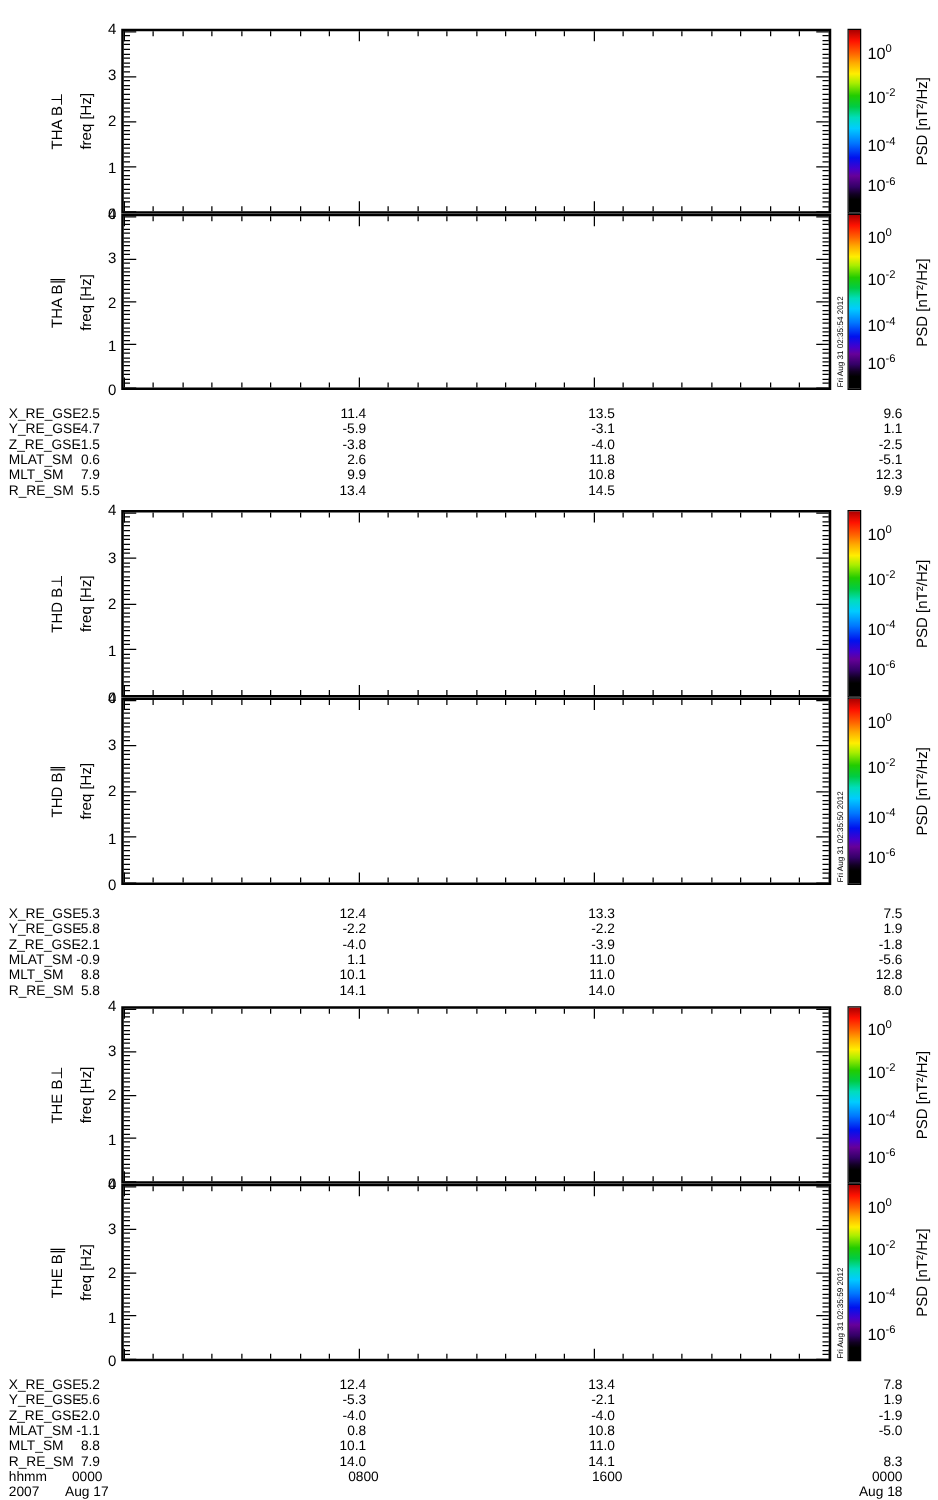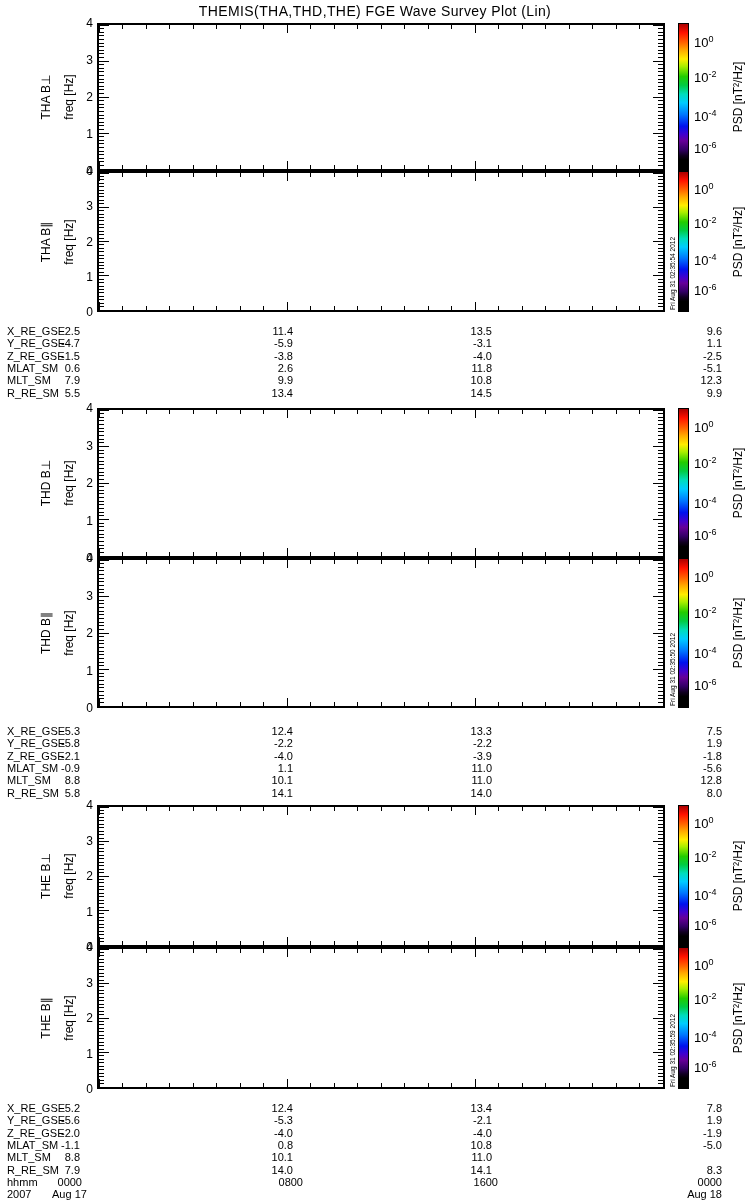--- a/index.html
+++ b/index.html
@@ -25,21 +25,20 @@
   .eph-val{width:60px;text-align:right;}
   .stamp{
     position:absolute;font-size:6.5px;line-height:7px;white-space:nowrap;
     transform-origin:0 0;transform:rotate(-90deg);
   }
 </style>
 </head>
 <body>
 
 <div id="plot-root">
-  <div class="title">THEMIS(THA,THD,THE) FGE Wave Survey Plot (Lin)</div>
 
 <div class="panel" style="left: 97px; top: 23px; width: 568px; height: 148px;">
       <div class="tick" style="left: 0px; top: 143.5px; width: 10px; height: 1px;"></div>
       <div class="tick" style="left: 554px; top: 143.5px; width: 10px; height: 1px;"></div>
       <div class="tick" style="left: 0px; top: 139.9px; width: 5px; height: 1px;"></div>
       <div class="tick" style="left: 559px; top: 139.9px; width: 5px; height: 1px;"></div>
       <div class="tick" style="left: 0px; top: 136.3px; width: 5px; height: 1px;"></div>
       <div class="tick" style="left: 559px; top: 136.3px; width: 5px; height: 1px;"></div>
       <div class="tick" style="left: 0px; top: 132.7px; width: 5px; height: 1px;"></div>
       <div class="tick" style="left: 559px; top: 132.7px; width: 5px; height: 1px;"></div>

